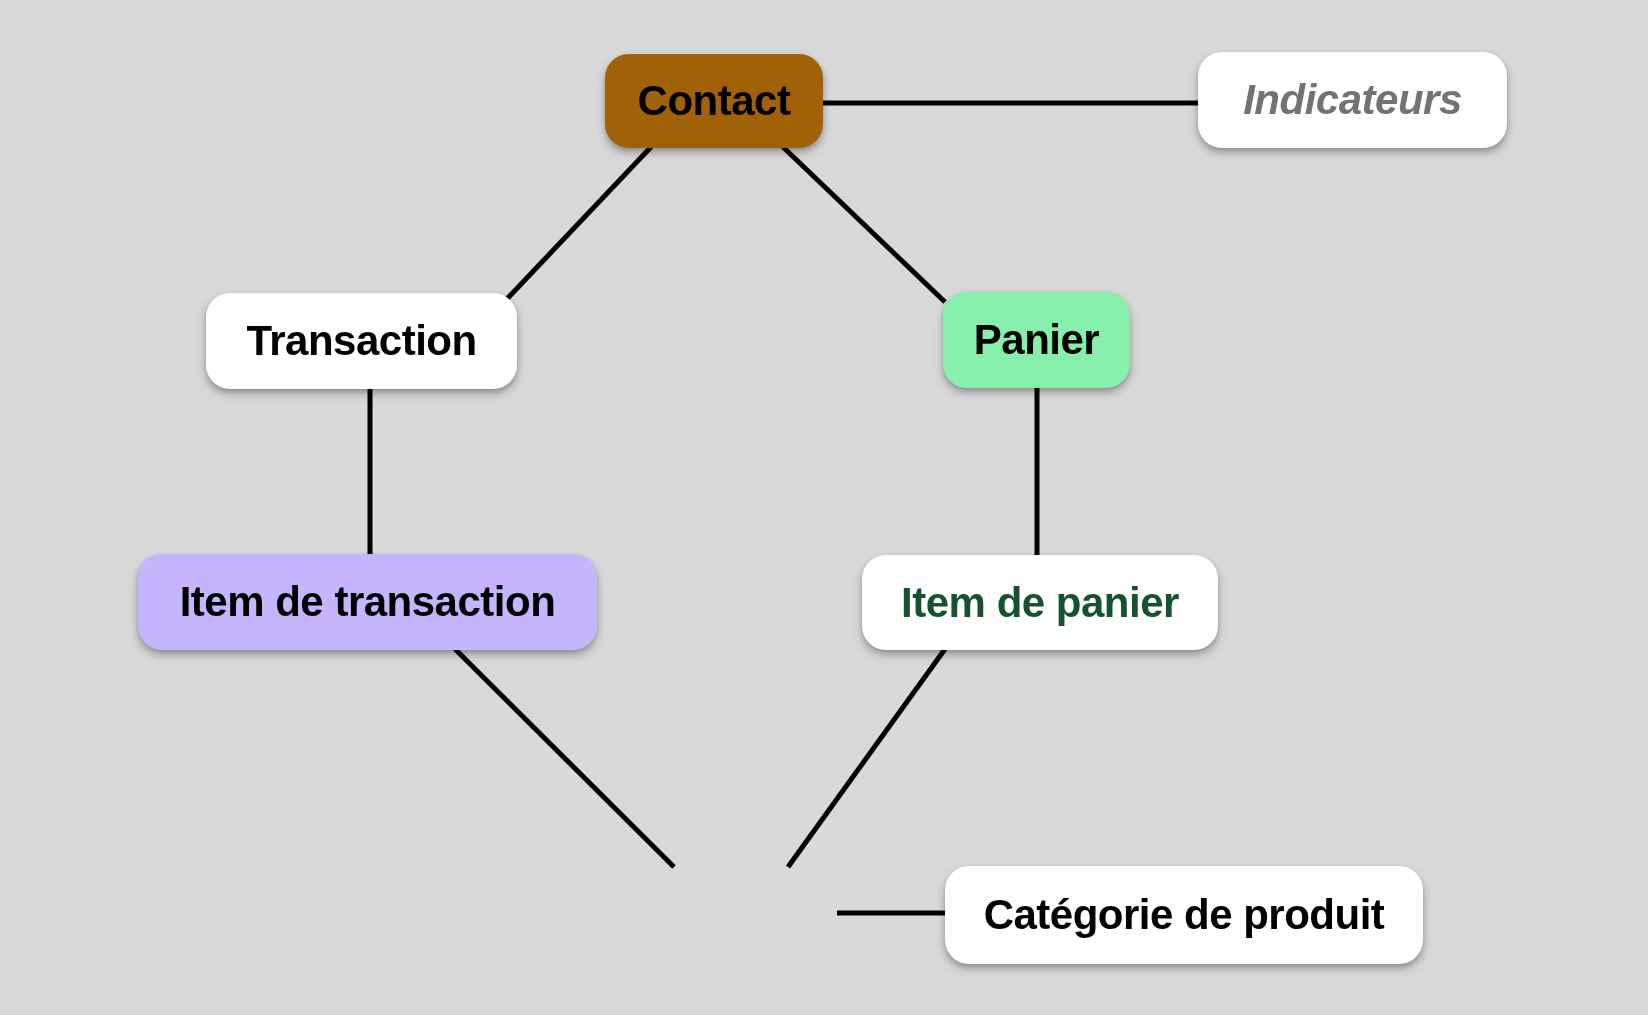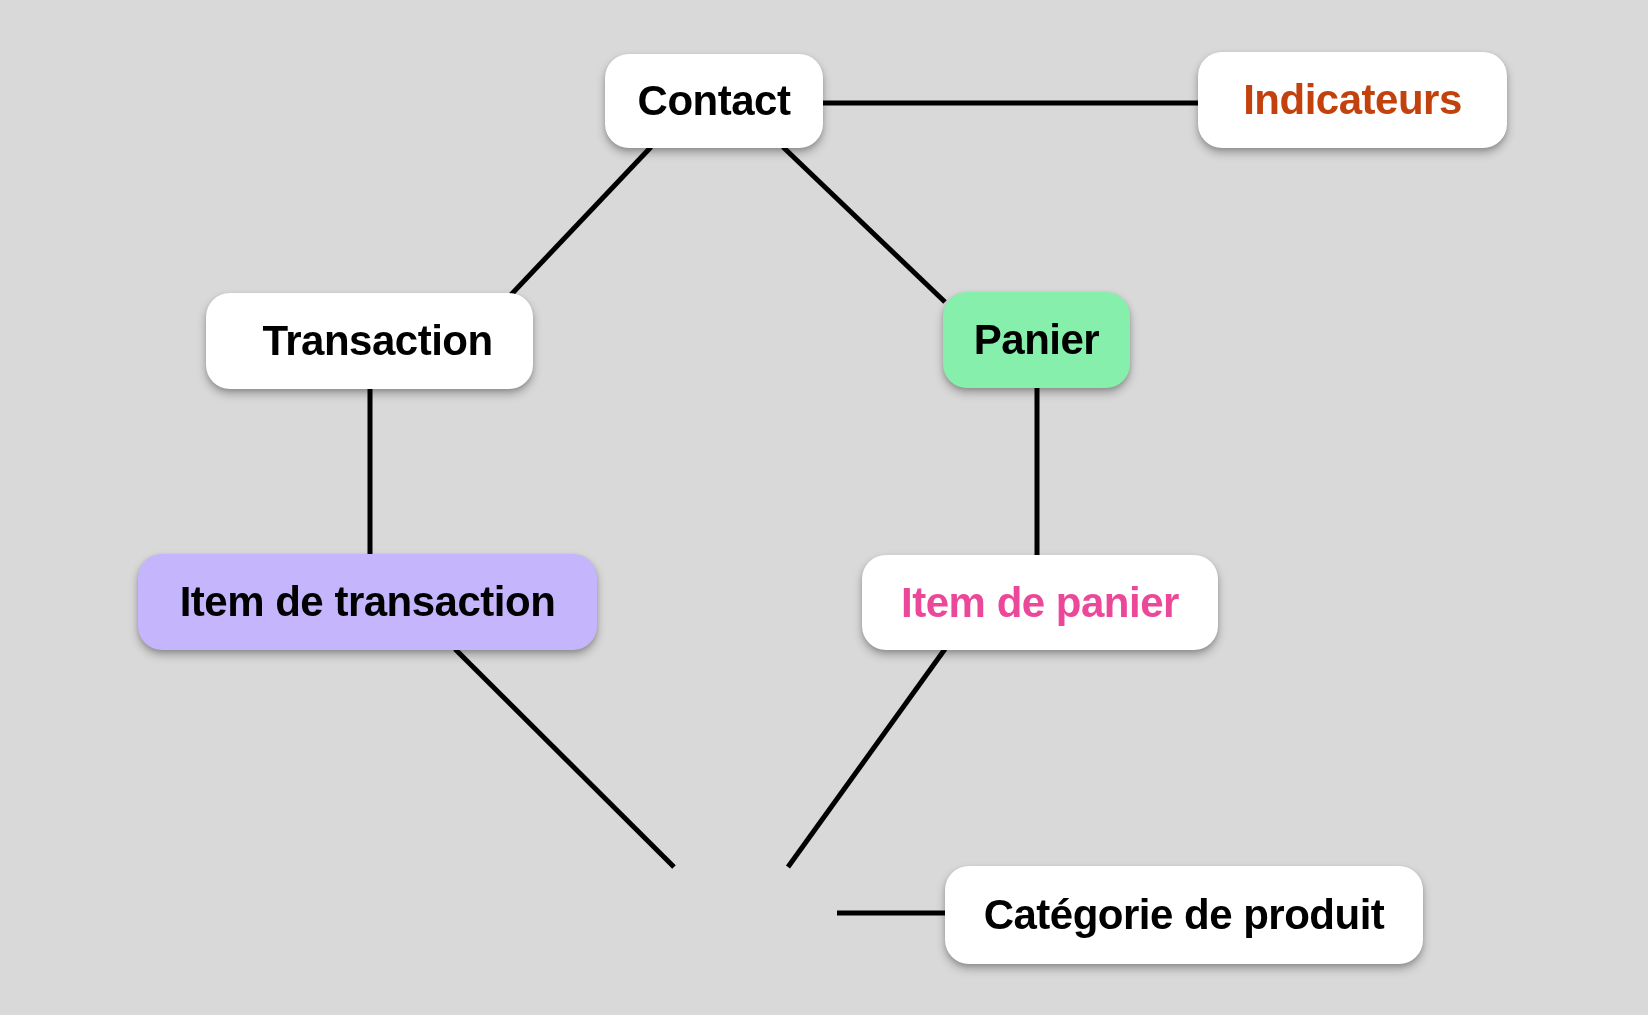--- a/index.html
+++ b/index.html
@@ -52,35 +52,35 @@
       <line x1="823" y1="103" x2="1198" y2="103" stroke="#000000" stroke-width="5"></line>
       <line x1="651" y1="147" x2="505" y2="301" stroke="#000000" stroke-width="5"></line>
       <line x1="783" y1="147" x2="945" y2="302" stroke="#000000" stroke-width="5"></line>
       <line x1="370" y1="388" x2="370" y2="556" stroke="#000000" stroke-width="5"></line>
       <line x1="1037" y1="388" x2="1037" y2="556" stroke="#000000" stroke-width="5"></line>
       <line x1="455" y1="649" x2="674" y2="867" stroke="#000000" stroke-width="5"></line>
       <line x1="945" y1="649" x2="788" y2="867" stroke="#000000" stroke-width="5"></line>
       <line x1="837" y1="913" x2="945" y2="913" stroke="#000000" stroke-width="5"></line>
     </svg>
   <div id="nodes-layer">
-      <div class="node" style="left: 605px; top: 54px; width: 218px; height: 94px; background: #ffffff;">
+      <div class="node" style="left: 605px; top: 54px; width: 218px; height: 94px; background: #a16207;">
         <span class="node-label" style="color: rgb(0, 0, 0);">Contact</span>
       </div>
       <div class="node" style="left: 1198px; top: 52px; width: 309px; height: 96px; background: rgb(255, 255, 255);">
-        <span class="node-label" style="color: #c2410c;">Indicateurs</span>
+        <span class="node-label" style="color: #737373; font-style: italic;">Indicateurs</span>
       </div>
-      <div class="node" style="left: 206px; top: 293px; width: 311px; height: 96px; background: rgb(255, 255, 255); padding-left: 16px;">
+      <div class="node" style="left: 206px; top: 293px; width: 311px; height: 96px; background: rgb(255, 255, 255);">
         <span class="node-label" style="color: rgb(0, 0, 0);">Transaction</span>
       </div>
       <div class="node" style="left: 943px; top: 292px; width: 187px; height: 96px; background: #86efac;">
         <span class="node-label" style="color: rgb(0, 0, 0);">Panier</span>
       </div>
       <div class="node" style="left: 138px; top: 554px; width: 459px; height: 96px; background: #c4b5fd;">
         <span class="node-label" style="color: rgb(0, 0, 0);">Item de transaction</span>
       </div>
       <div class="node" style="left: 862px; top: 555px; width: 356px; height: 95px; background: rgb(255, 255, 255);">
-        <span class="node-label" style="color: #ec4899;">Item de panier</span>
+        <span class="node-label" style="color: #14532d;">Item de panier</span>
       </div>
       <div class="node" style="left: 945px; top: 866px; width: 478px; height: 98px; background: rgb(255, 255, 255);">
         <span class="node-label" style="color: rgb(0, 0, 0);">Catégorie de produit</span>
       </div>
     </div>
 </div>
 
 </body></html>

